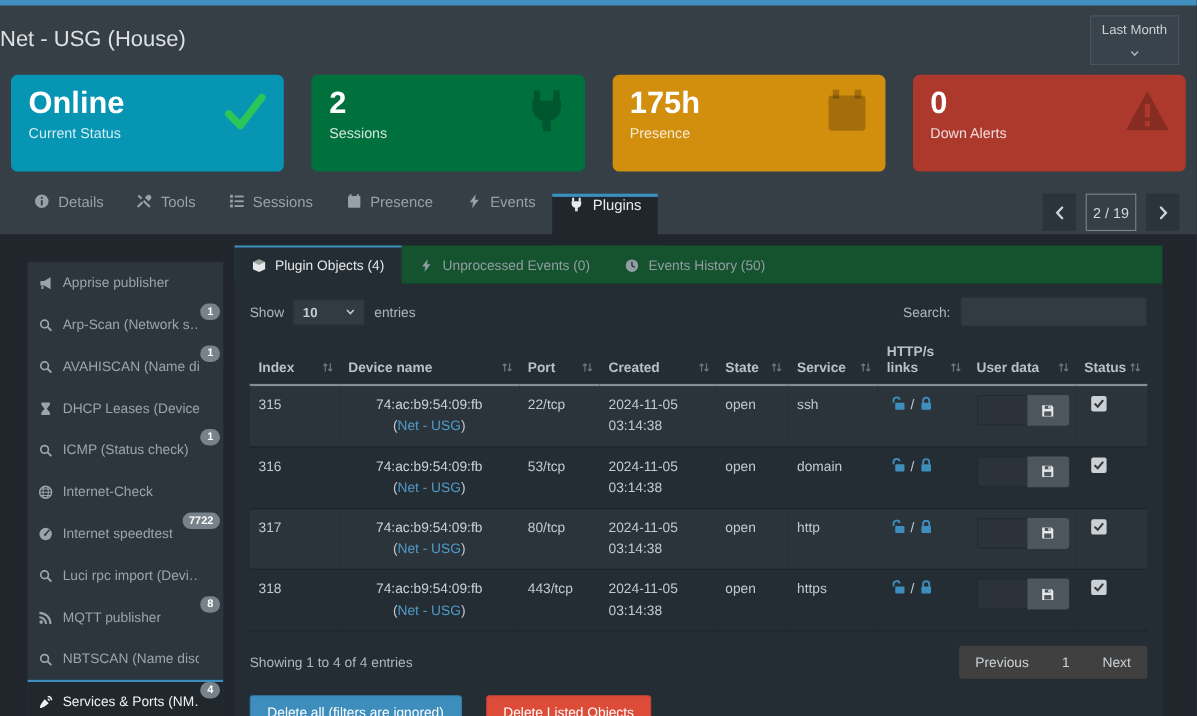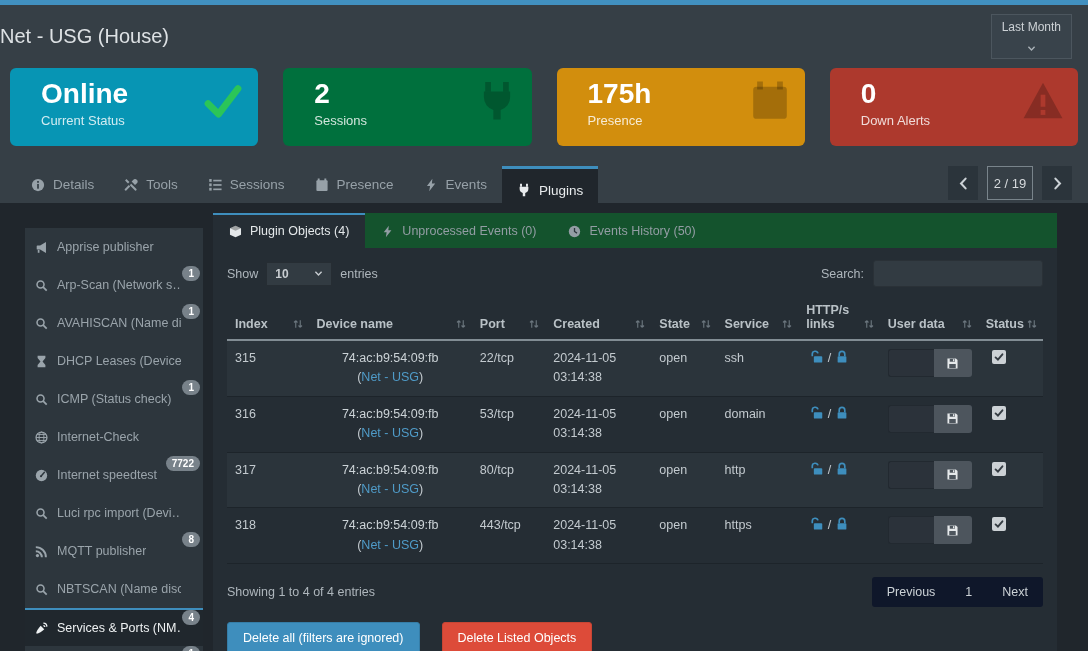--- a/index.html
+++ b/index.html
@@ -17,28 +17,28 @@
   
   .top-strip { height: 5px; background: #4190c0; }
   .header-bar { display: flex; align-items: center; justify-content: space-between; padding: 9px 16px 7px 0; }
   .page-title { font-size: 20px; font-weight: 400; color: #dde1e4; }
   .period-select { display: flex; align-items: center; gap: 10px; background: #39434b; border: 1px solid #4c565e;
     padding: 5px 10px; font-size: 12px; color: #cdd2d6; cursor: pointer; flex-direction: column; }
   .period-select .icn { font-size: 9px; color: #aab2b8; }
 
   
   .cards-row { display: grid; grid-template-columns: repeat(4, 1fr); gap: 25px; padding: 2px 10px 0 10px; }
-  .card { position: relative; height: 78px; border-radius: 6px; padding: 9px 31px; overflow: hidden; }
+  .card { position: relative; height: 88px; border-radius: 6px; padding: 9px 16px; overflow: hidden; }
   .card-value { font-size: 28px; font-weight: 700; color: #ffffff; line-height: 1.2; }
   .card-label { font-size: 13px; color: rgba(255,255,255,0.82); margin-top: 2px; }
   .card-icon { position: absolute; right: 14px; top: 12px; font-size: 42px; color: rgba(0,0,0,0.22); }
 
   
   .tabbar { display: flex; align-items: flex-start; padding: 0 16px; margin-top: 20px; height: 37px; }
-  .tab { display: flex; align-items: center; gap: 8px; padding: 0 15px; height: 37px; font-size: 13.5px;
+  .tab { display: flex; align-items: flex-start; gap: 8px; padding: 0 15px; height: 37px; font-size: 13.5px;
     color: #97a1a8; cursor: pointer; }
   .tab .icn { font-size: 14px; }
   .tab.active { background: #20262c; border-top: 3px solid #3e8ebd; height: 45px; margin-bottom: -8px;
     color: #e8ebed; position: relative; z-index: 2; }
   .tabbar .spacer { flex: 1; }
   .pager { display: flex; align-items: center; gap: 9px; }
   .pager-btn { width: 30px; height: 34px; background: #2b343b; border: none; color: #ccd2d6; font-size: 13px;
     display: flex; align-items: center; justify-content: center; cursor: pointer; }
   .pager-count { min-width: 46px; height: 34px; border: 1px solid #79848b; color: #d6dadd; font-size: 13px;
     display: flex; align-items: center; justify-content: center; }
@@ -94,21 +94,21 @@
   .ug input { width: 46px; height: 28px; background: #2b323a; border: 1px solid #222930; border-right: none;
     border-radius: 3px 0 0 3px; color: #dfe3e6; padding: 0 6px; font-family: inherit; font-size: 12px; outline: none; }
   .ug button { width: 38px; height: 28px; background: #4d555d; border: none; border-radius: 0 3px 3px 0;
     color: #e6e9eb; font-size: 13px; display: inline-flex; align-items: center; justify-content: center; cursor: pointer; }
   .c-status { padding-left: 14px; }
   .checkbox { width: 14px; height: 14px; background: #ccd1d5; border-radius: 2px; display: inline-flex;
     align-items: center; justify-content: center; color: #343b42; font-size: 10px; cursor: pointer; }
 
   .table-footer { display: flex; justify-content: space-between; align-items: center; margin-top: 13px;
     font-size: 12.5px; color: #aeb6bc; }
-  .pagination { display: flex; background: #0f172a; border-radius: 3px; overflow: hidden; }
+  .pagination { display: flex; background: #404040; border-radius: 3px; overflow: hidden; }
   .pg { padding: 8px 15px; color: #ccd2d6; font-size: 12.5px; cursor: pointer; }
 
   .action-row { margin-top: 15px; display: flex; gap: 22px; }
   .btn { border: none; border-radius: 3px; color: #fff; font-size: 12.5px; padding: 8px 15px;
     font-family: inherit; cursor: pointer; }
   .btn.blue { background: #3e8ebd; border: 1px solid #357da7; }
   .btn.red  { background: #dd4b39; border: 1px solid #c74534; }
 </style>
 </head>
 <body>

